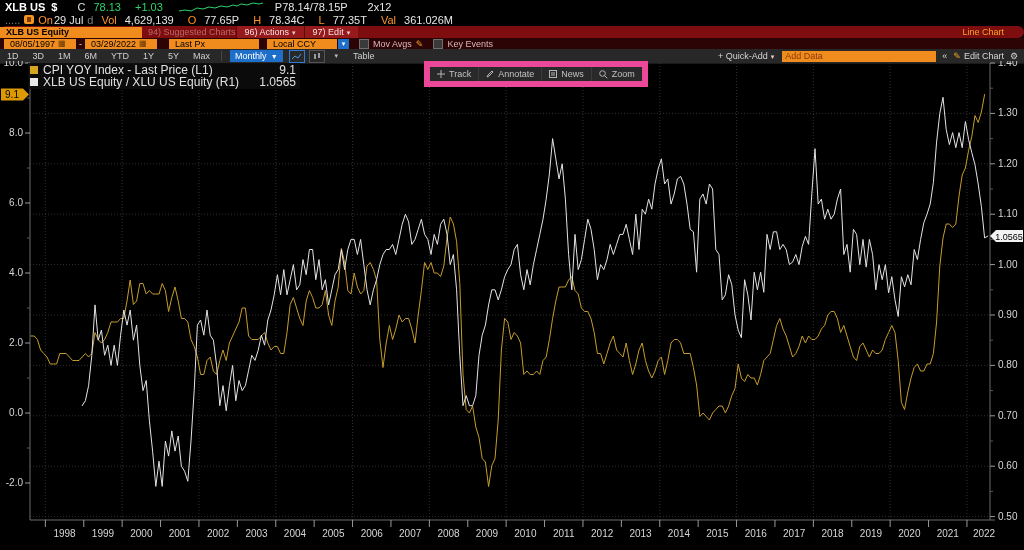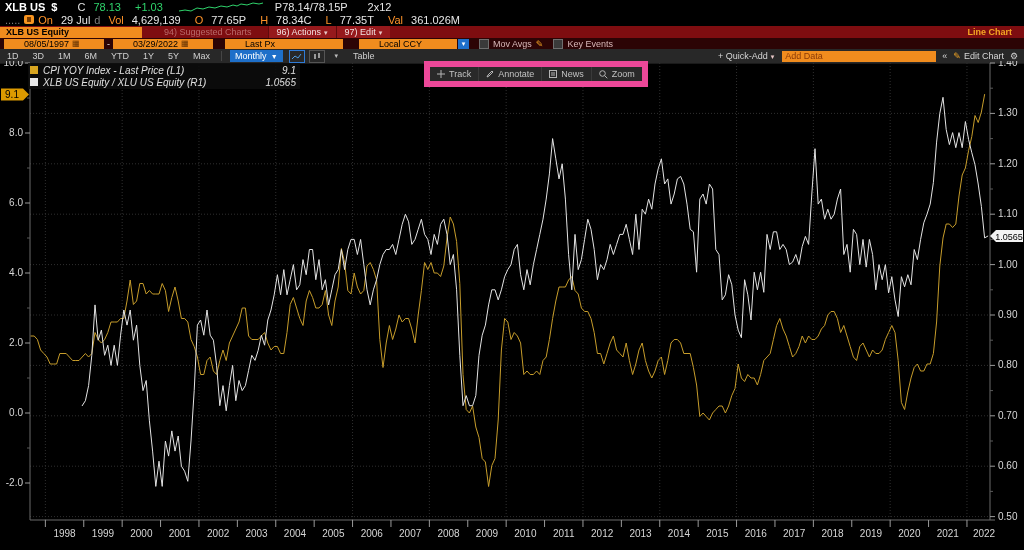--- a/index.html
+++ b/index.html
@@ -12,32 +12,32 @@
   .grn{color:#2fd36b;font-weight:normal}
   .org{color:#ff9329;font-weight:normal}
   .dim{color:#7d7d7d}
   .gap8{margin-left:8px}.gap14{margin-left:14px}.gap20{margin-left:20px}
   .spark{margin-left:14px;margin-right:10px}
   .alert-ic{display:inline-block;width:10px;height:9px;background:#f79420;border-radius:2px;
             margin:0 4px;position:relative}
   .alert-ic:after{content:"";position:absolute;left:3px;top:2px;width:4px;height:5px;background:#7a3c00;}
   
   .rib1{position:absolute;top:26px;left:0;width:1024px;height:12px;background:#7e0d10;
-        display:flex;align-items:center;font-size:9px;color:#eee;}
+        display:flex;align-items:center;font-size:9px;color:#eee;border-radius:6px;}
   .secbox{background:#f08c1e;color:#000;font-weight:bold;height:11px;line-height:11px;
           padding:0 6px;min-width:130px;margin-right:6px;}
-  .ghosttxt{color:#b96a6a;margin:0 16px;}
+  .ghosttxt{color:#b96a6a;margin:0 0;}
   .ribbtn{background:#96191c;border-left:1px solid #5e0a0c;height:12px;line-height:12px;
           padding:0 8px;color:#f3e2e2;cursor:default;}
   .caret{font-size:7px;color:#e8c8c8;margin-left:3px}
-  .linechart-lbl{margin-left:auto;margin-right:12px;color:#f5a623;font-weight:bold;}
+  .linechart-lbl{margin-left:auto;margin-right:20px;color:#f5a623;font-weight:normal;}
   
   .rib2{position:absolute;top:38px;left:0;width:1024px;height:11px;background:#2c0405;
         display:flex;align-items:center;font-size:9px;color:#d8b9b9;}
-  .obox{background:#f08c1e;color:#000;height:10px;line-height:10px;padding:0 20px;
+  .obox{background:#f08c1e;color:#000;height:10px;line-height:10px;padding:0 6px;
         display:inline-flex;align-items:center;white-space:nowrap;}
   .obox .cal{margin-left:3px;color:#5a2d00;font-size:8px}
   .dash{color:#e6e6e6;margin:0 3px}
   .bluecaret{background:#1e6fc9;color:#fff;width:11px;height:10px;line-height:10px;
              text-align:center;font-size:7px;margin-left:1px}
   .chk{display:inline-block;width:8px;height:8px;background:#3a3a3a;border:1px solid #6e6e6e;margin:0 4px 0 10px;}
   .pencil{color:#f5a623;margin-left:4px;font-size:9px}
   
   .tbar{position:absolute;top:49px;left:0;width:1024px;height:14px;background:#282828;
         border-bottom:1px solid #1a1a1a;display:flex;align-items:center;
@@ -55,21 +55,21 @@
   .adddata{width:148px;height:11px;background:#f08c1e;border:none;font-size:9px;
            color:#7a2c00;padding:0 3px;font-family:"Liberation Sans",sans-serif;}
   .adddata::placeholder{color:#8a3a08;opacity:1}
   .chev{color:#d6d6d6;margin:0 6px}
   .editchart{color:#d6d6d6;margin-right:6px}
   .gear{color:#cfcfcf;margin-right:6px}
   
   #chartwrap{position:absolute;top:61px;left:0;width:884px;height:489px;}
   
   .legend{position:absolute;top:2px;left:28px;background:rgba(12,12,12,0.88);
-          font-size:10px;color:#e0e0e0;padding:1px 2px;font-style:italic;}
+          font-size:12px;color:#e0e0e0;padding:1px 2px;}
   .legrow{display:flex;align-items:center;height:12px;width:268px;white-space:nowrap}
   .sw{width:8px;height:8px;margin-right:5px;flex:0 0 auto}
   .legval{margin-left:auto;padding-right:2px}
   
   .ovbar{position:absolute;top:0px;left:424px;height:14px;background:rgba(44,44,44,0.92);
          border:6px solid #ec4899;display:flex;align-items:center;font-size:9px;color:#c2c2c2;}
   .ovitem{display:flex;align-items:center;padding:0 7px;border-right:1px solid #3a3a3a;height:100%}
   .ovitem:last-child{border-right:none}
   .ovitem svg{margin-right:4px}
 </style>
@@ -86,21 +86,21 @@
     <svg class="spark" width="88" height="12">
       <polyline points="2,10 8,9 14,10 20,7 26,8 32,6 38,7 44,5 50,6 56,4 60,5 64,3 70,4 76,2 82,3 86,2" fill="none" stroke="#2fd36b" stroke-width="1"></polyline>
     </svg>
     <span class="w">P78.14/78.15P</span>
     <span class="w gap20">2x12</span>
   </div>
   <div class="hdr-line">
     <span class="dim">.....</span>
     <span class="alert-ic"></span>
     <span class="org">On</span>
-    <span class="w" style="margin-left:8px">29 Jul</span>
+    <span class="w" style="margin-left:1px">29 Jul</span>
     <span class="dim" style="margin-left:4px">d</span>
     <span class="org gap8">Vol</span>
     <span class="w gap8">4,629,139</span>
     <span class="org gap14">O</span>
     <span class="w gap8">77.65P</span>
     <span class="org gap14">H</span>
     <span class="w gap8">78.34C</span>
     <span class="org gap14">L</span>
     <span class="w gap8">77.35T</span>
     <span class="org gap14">Val</span>
@@ -121,21 +121,21 @@
   <span class="obox" style="width:60px">
       <span>08/05/1997</span>
       <span class="cal">▦</span>
     </span>
   <span class="dash">-</span>
   <span class="obox" style="width:60px">
       <span>03/29/2022</span>
       <span class="cal">▦</span>
     </span>
   <span class="obox" style="width:78px;margin-left:12px">Last Px</span>
-  <span class="obox" style="width:58px;margin-left:16px">Local CCY</span>
+  <span class="obox" style="width:58px;margin-left:8px">Local CCY</span>
   <span class="bluecaret">▾</span>
   <span class="chk"></span>
   <span>Mov Avgs</span>
   <span class="pencil">✎</span>
   <span class="chk"></span>
   <span>Key Events</span>
 </div>
 
 <div class="tbar">
   <span id="periods" style="display:flex">

